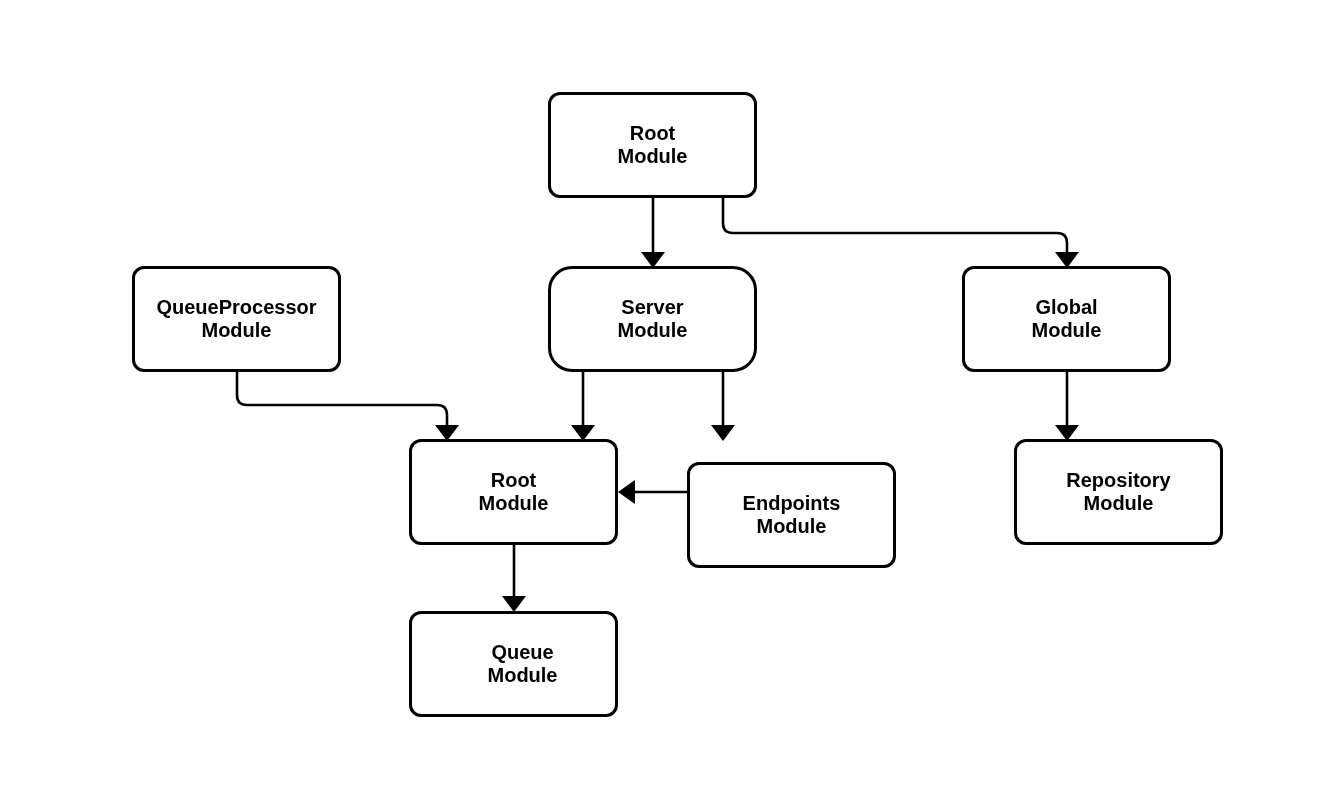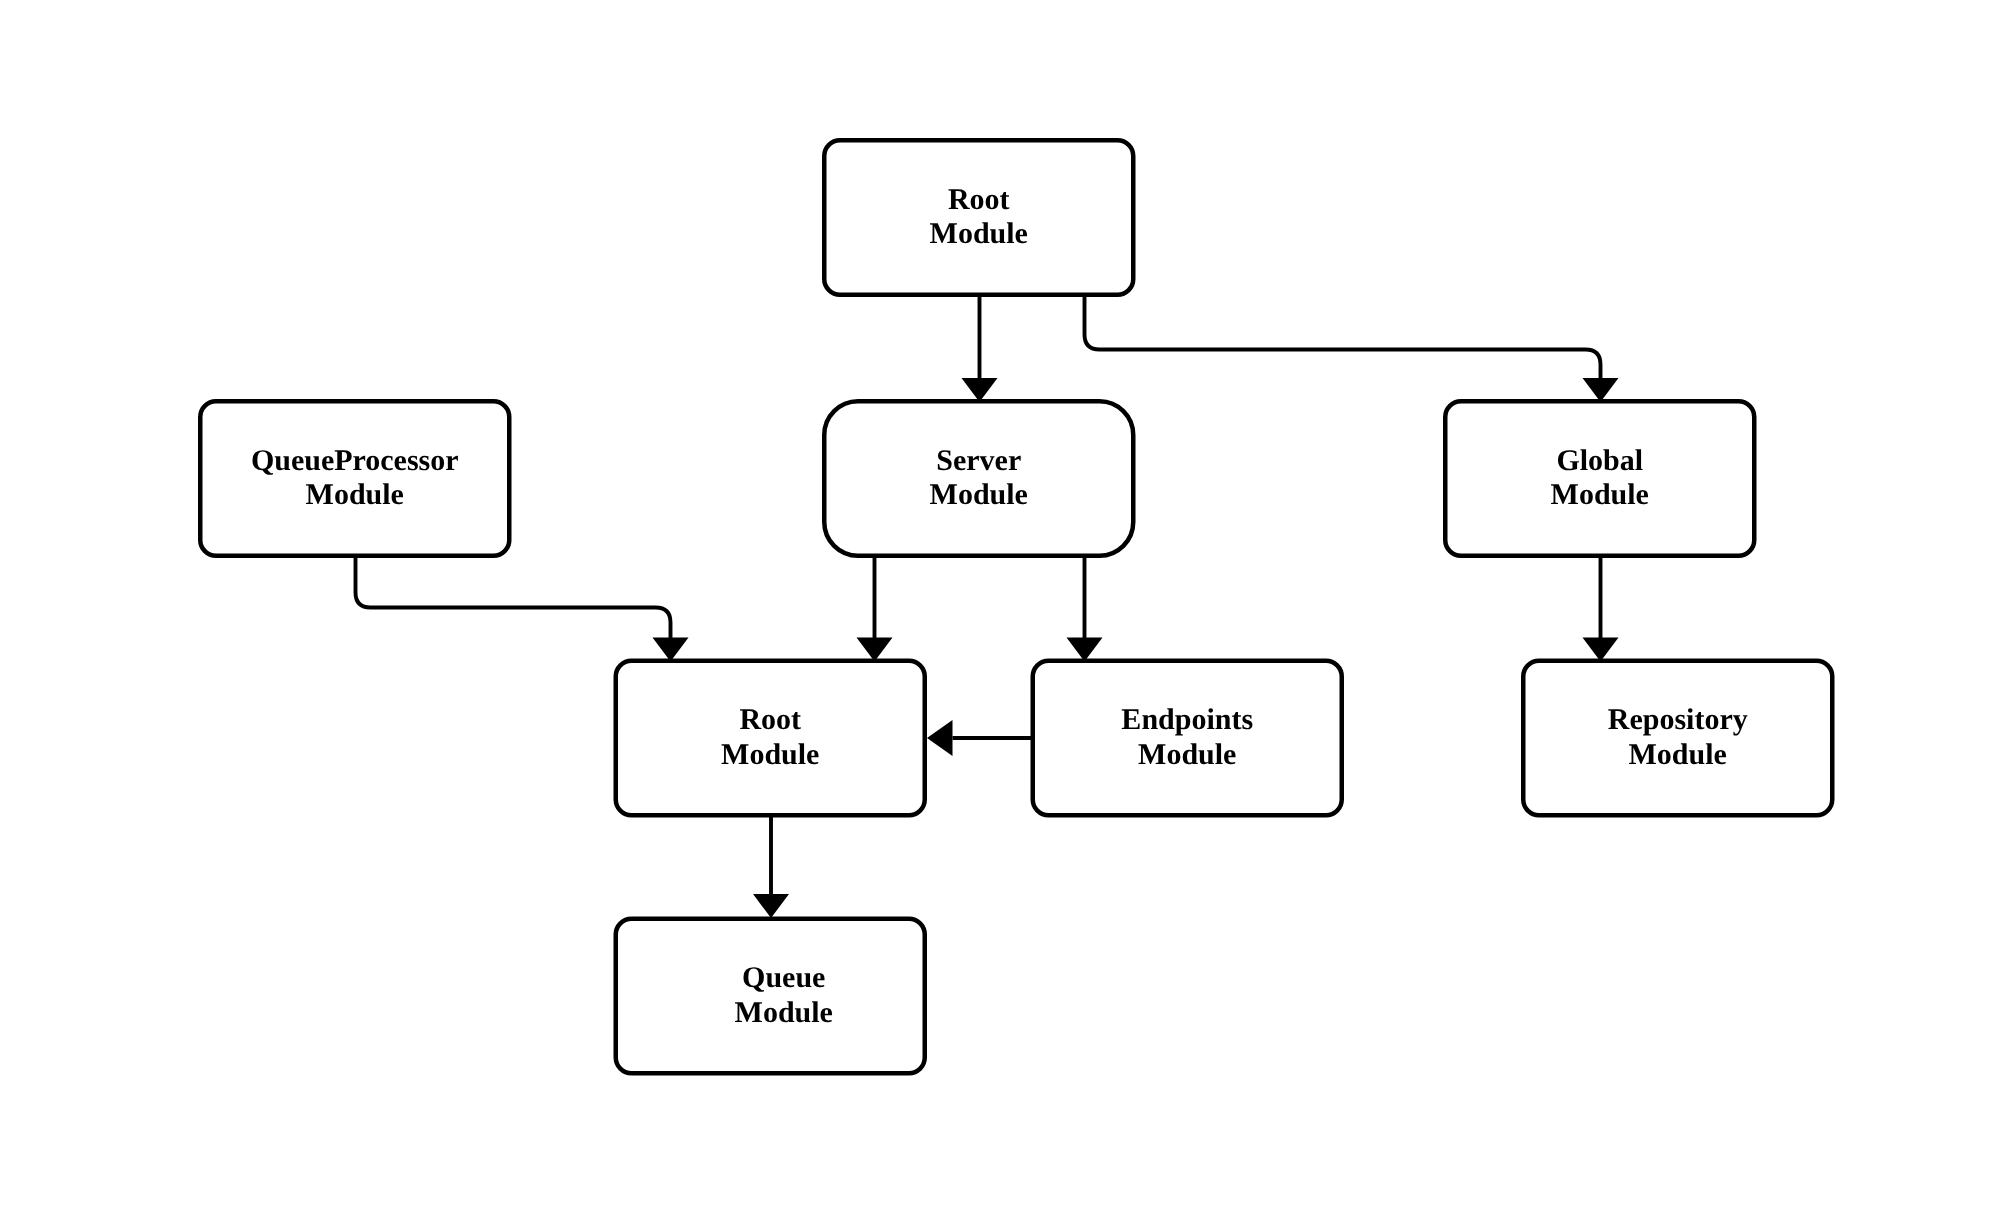--- a/index.html
+++ b/index.html
@@ -6,21 +6,21 @@
     margin: 0;
     padding: 0;
     background: #ffffff;
   }
   .canvas {
     position: relative;
     width: 1271px;
     height: 809px;
     background: #ffffff;
     overflow: hidden;
-    font-family: Liberation Serif, serif;
+    font-family: Liberation Sans, sans-serif;
   }
   .edges-layer {
     position: absolute;
     left: 0; top: 0;
     width: 1337px;
     height: 809px;
   }
   .edge-line {
     fill: none;
     stroke: #000000;
@@ -49,21 +49,21 @@
     font-size: 20px;
     line-height: 23px;
     color: #000000;
     white-space: pre-line;
   }
   .node-root          { left: 548px; top: 92px; }
   .node-queueprocessor{ left: 132px; top: 266px; }
   .node-server        { left: 548px; top: 266px; border-radius: 24px; }
   .node-global        { left: 962px; top: 266px; }
   .node-core          { left: 409px; top: 439px; }
-  .node-endpoints     { left: 687px; top: 439px; }
+  .node-endpoints     { left: 687px; top: 462px; }
   .node-repository    { left: 1014px; top: 439px; }
   .node-queue         { left: 409px; top: 611px; padding-left: 18px; }
 </style>
 </head>
 <body>
 
 <div class="canvas">
 
   <svg class="edges-layer" viewBox="0 0 1337 809" xmlns="http://www.w3.org/2000/svg">
 

